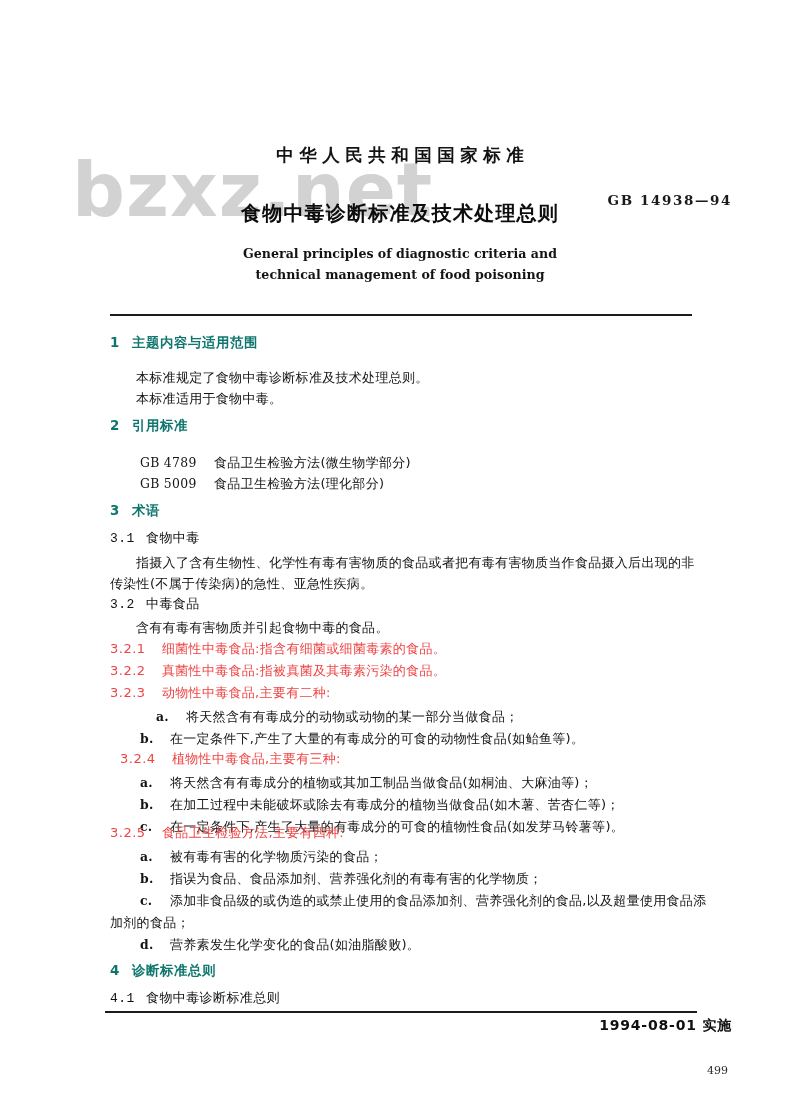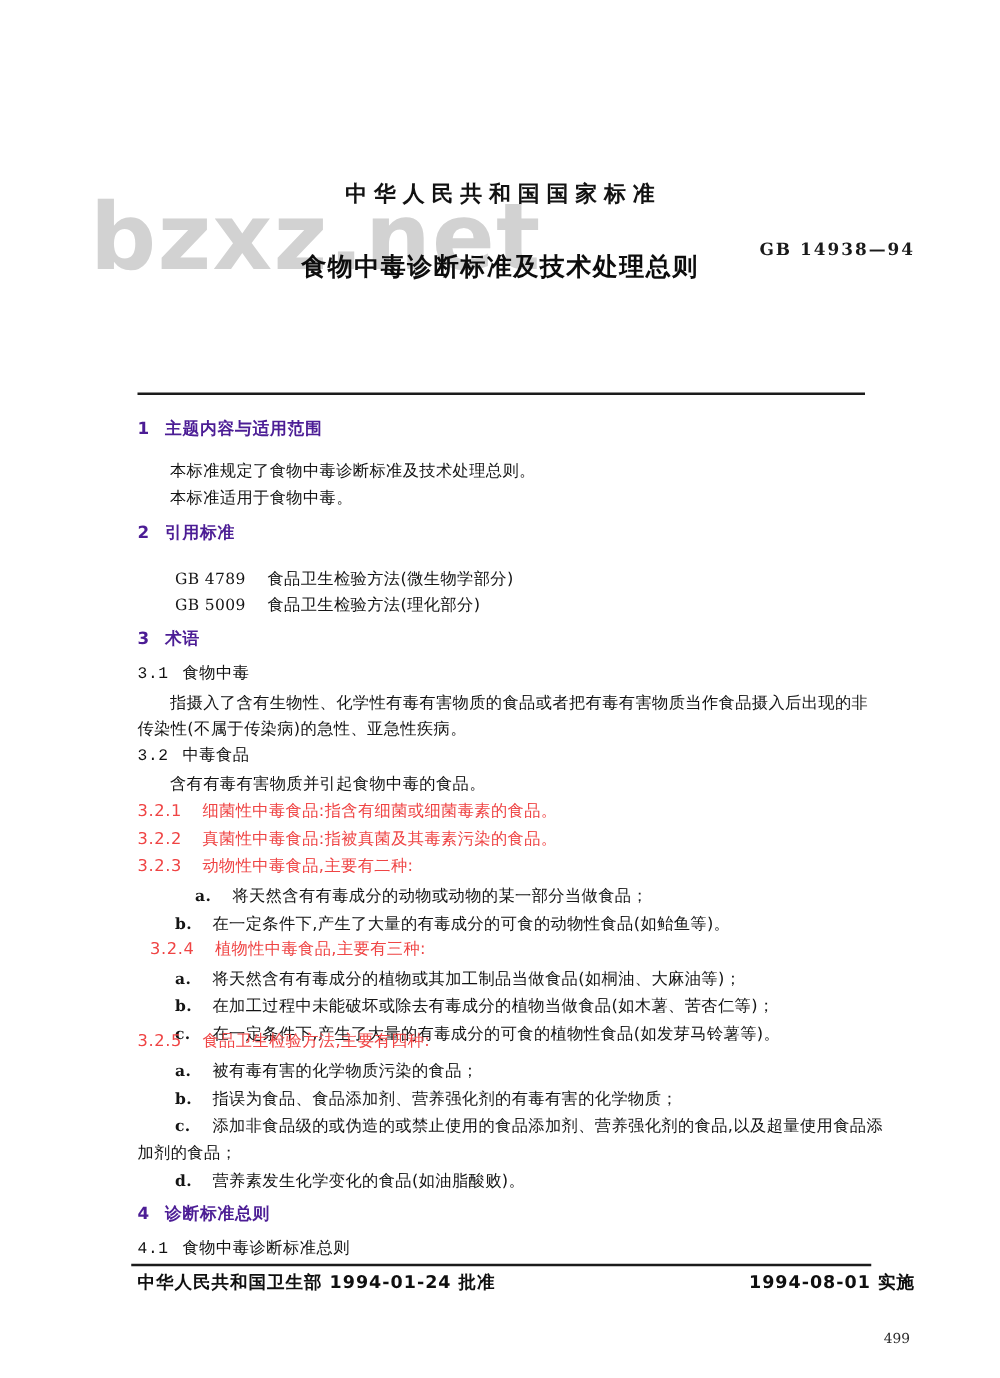--- a/index.html
+++ b/index.html
@@ -122,21 +122,21 @@
     left: 0;
     top: 0;
     width: 800px;
     z-index: 2;
   }
   .blk { position: absolute; }
 
   .h1 {
     font-size: 13.4px;
     font-weight: bold;
-    color: #4c1d95;
+    color: #0f766e;
     white-space: nowrap;
     letter-spacing: 0.6px;
   }
   .h1 .num {
     display: inline-block;
     width: 22px;
     font-family: "DejaVu Sans", "Liberation Sans", sans-serif;
     letter-spacing: 0;
   }
   .h2 {
@@ -237,20 +237,22 @@
 
 <div class="page">
 
   <div class="watermark">bzxz.net</div>
 
   <div class="header">
     <div class="nat-std">中华人民共和国国家标准</div>
     <div class="doc-title">食物中毒诊断标准及技术处理总则</div>
     <div class="std-number">GB 14938—94</div>
     <div class="en-title">
+      <div>General principles of diagnostic criteria and</div>
+      <div>technical management of food poisoning</div>
     </div>
   </div>
 
   <div class="rule-top"></div>
 
   <div class="body">
 
     <div class="blk h1" style="left:110px; top:322px;">
       <span class="num">1</span><span>主题内容与适用范围</span>
     </div>
@@ -336,17 +338,16 @@
       <span class="num">4</span><span>诊断标准总则</span>
     </div>
     <div class="blk h2" style="left:110px; top:977px;">
       <span class="num">4.1</span><span>食物中毒诊断标准总则</span>
     </div>
 
   </div>
 
   <div class="rule-bottom"></div>
 
-  <div class="footer-left">中华人民共和国卫生部 1994-01-24 批准</div>
   <div class="footer-right">1994-08-01 实施</div>
   <div class="page-number">499</div>
 
 </div>
 
 </body></html>

